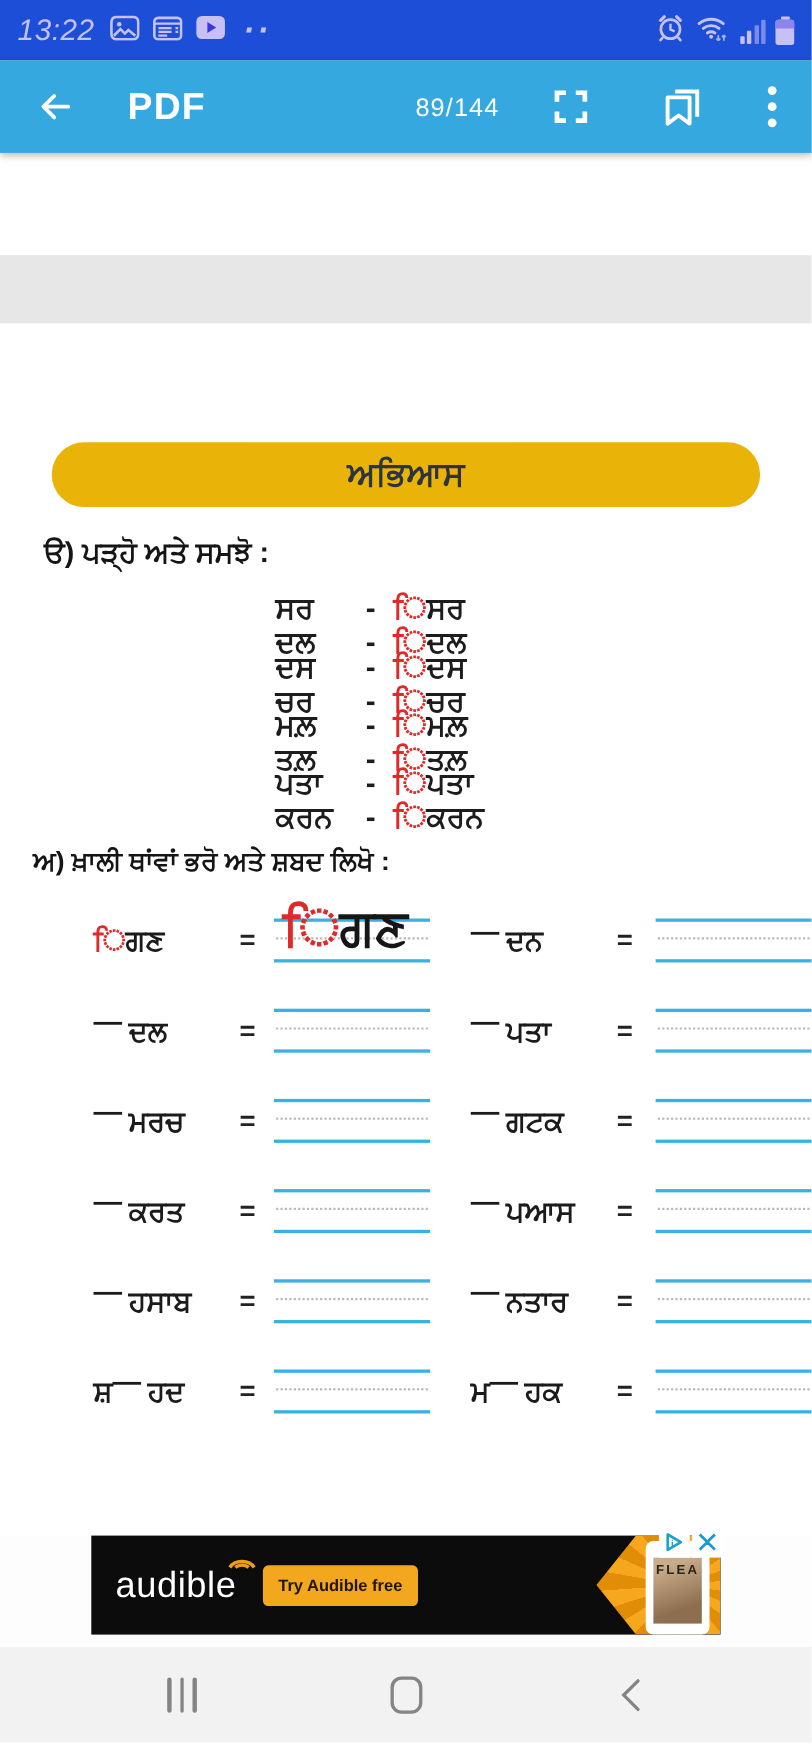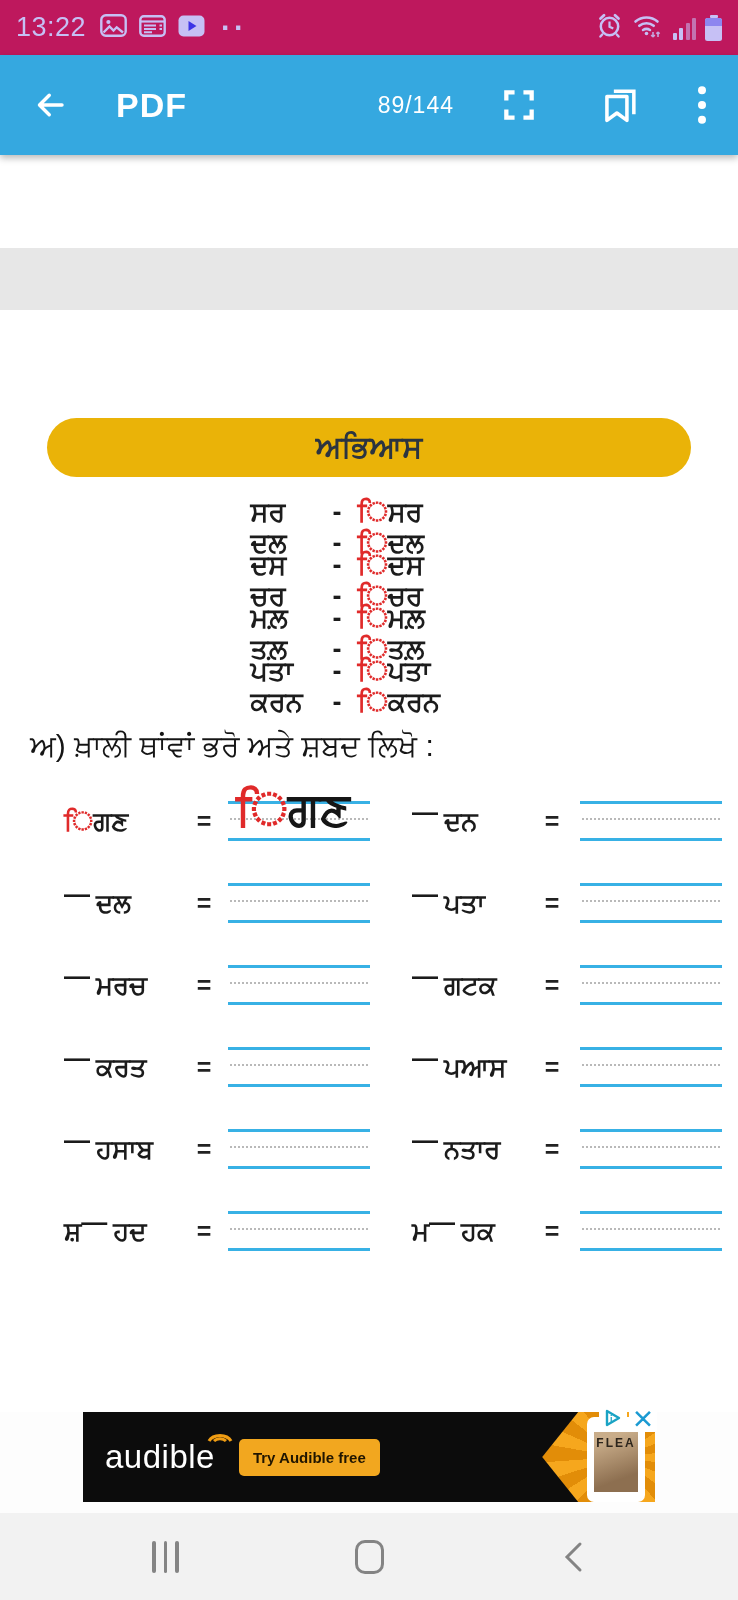--- a/index.html
+++ b/index.html
@@ -1,69 +1,69 @@
 <!DOCTYPE html>
 <html lang="pa"><head>
 <meta charset="utf-8">
 <style>
   html,body{margin:0;padding:0;}
   body{width:738px;height:1600px;overflow:hidden;background:#ffffff;
        font-family:"Liberation Sans", sans-serif;}
   .phone{width:738px;height:1600px;display:flex;flex-direction:column;}
 
   
-  .statusbar{height:55px;background:#be185d;display:flex;align-items:center;
-             padding:0 16px;box-sizing:border-box;color:#c6c0f5;flex:0 0 auto;}
+  .statusbar{height:55px;background:#1d4ed8;display:flex;align-items:center;
+             padding:0 16px;box-sizing:border-box;color:#c6c0f5;flex:0 0 auto;font-style:italic;}
   .sb-time{font-size:27px;font-weight:400;letter-spacing:.5px;margin-right:14px;}
   .sb-left{display:flex;align-items:center;gap:12px;}
   .sb-dots{font-size:30px;font-weight:700;letter-spacing:3px;line-height:20px;margin-left:4px;}
   .sb-right{margin-left:auto;display:flex;align-items:center;gap:9px;}
   .sig{display:flex;align-items:flex-end;gap:2.5px;height:24px;}
   .sig i{width:4px;background:#c6c0f5;border-radius:1px;display:block;}
   .sig i:nth-child(1){height:7px;}
   .sig i:nth-child(2){height:12px;}
   .sig i:nth-child(3){height:17px;opacity:.55;}
   .sig i:nth-child(4){height:22px;opacity:.55;}
   .batt{width:17px;height:26px;position:relative;}
   .batt .nub{position:absolute;top:0;left:4.5px;width:8px;height:3px;background:#c6c0f5;border-radius:1px;}
   .batt .bod{position:absolute;top:3px;left:0;width:17px;height:23px;background:#c6c0f5;border-radius:2.5px;}
   .batt .lvl{position:absolute;top:3px;left:0;width:17px;height:8px;background:#8d85ef;border-radius:2.5px 2.5px 0 0;}
 
   
-  .appbar{height:100px;background:#35a8e0;display:flex;align-items:center;
+  .appbar{height:84px;background:#35a8e0;display:flex;align-items:center;
           color:#fff;flex:0 0 auto;box-shadow:0 3px 7px rgba(0,0,0,.28);
           position:relative;z-index:5;padding:0 24px;box-sizing:border-box;}
   .ab-back{margin-left:8px;display:flex;cursor:pointer;}
   .ab-title{margin-left:48px;font-size:34px;font-weight:700;letter-spacing:1px;}
   .ab-counter{margin-left:auto;font-size:23px;font-weight:400;letter-spacing:1px;}
   .ab-icon{display:flex;cursor:pointer;}
   .ab-fullscreen{margin-left:46px;}
   .ab-bookmark{margin-left:62px;}
   .ab-menu{margin-left:56px;margin-right:6px;}
 
   
   .page{height:1257px;background:#ffffff;flex:0 0 auto;position:relative;overflow:hidden;}
   .pagegap{margin-top:93px;height:62px;background:#e7e7e7;}
 
   .banner{margin:108px auto 0;width:644px;height:59px;background:#eab308;
           border-radius:30px;display:flex;align-items:center;justify-content:center;}
   .banner span{font-size:30px;font-weight:700;color:#2b3440;}
 
   .h-a{margin:26px 0 0 40px;font-size:26px;font-weight:700;color:#151515;}
-  .h-b{margin:20px 0 0 30px;font-size:30px;font-weight:400;color:#151515;}
+  .h-b{margin:20px 0 0 30px;font-size:24px;font-weight:700;color:#151515;}
 
   .pairs{margin:20px 0 0 95px;}
   .prow{display:flex;height:53px;align-items:center;flex-direction:column;}
   .pcell{width:332px;display:flex;align-items:center;font-size:27px;
          font-weight:700;color:#1c1c1c;}
   .pcell .w1{min-width:76px;}
   .pcell .hy{margin:0 16px 0 6px;font-weight:600;}
   .red{color:#e02a2a;}
 
-  .fills{margin-top:16px;}
+  .fills{margin-top:16px;padding-left:21px;}
   .frow{display:flex;height:82px;align-items:center;padding-left:64px;}
   .fcell{display:flex;align-items:center;}
   .fcell.left{width:348px;}
   .fcell.right{flex:1;}
   .flabel{width:116px;font-size:26px;font-weight:700;color:#1b1b1b;white-space:nowrap;}
   .eq{width:48px;text-align:center;font-size:25px;font-weight:600;color:#222;}
   .dash{display:inline-block;transform:translateY(-9px);margin-right:6px;font-weight:700;}
   .dash:empty,.red:empty{display:none;}
   .lines{position:relative;width:142px;height:34px;
          border-top:3px solid #38b1e5;border-bottom:3px solid #38b1e5;box-sizing:content-box;}
@@ -195,20 +195,21 @@
     </span>
   </div>
 
   <div class="page">
     <div class="pagegap"></div>
 
     <div class="banner">
       <span>ਅਭਿਆਸ</span>
     </div>
 
+    <div class="h-a">ੳ)  ਪੜ੍ਹੋ ਅਤੇ ਸਮਝੋ :</div>
 
     <div class="pairs">
       <div class="prow">
         <span class="pcell">
             <span class="w1">ਸਰ</span>
             <span class="hy">-</span>
             <span class="w2"><span class="red">ਿ</span><span>ਸਰ</span></span>
           </span>
         <span class="pcell">
             <span class="w1">ਦਲ</span>

